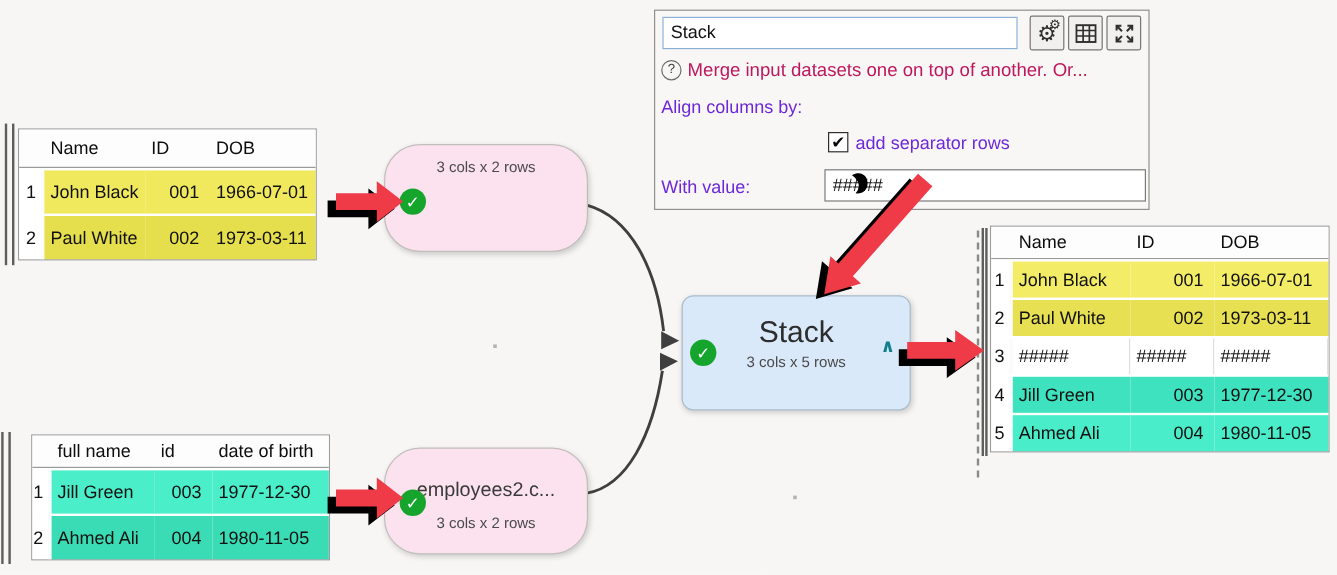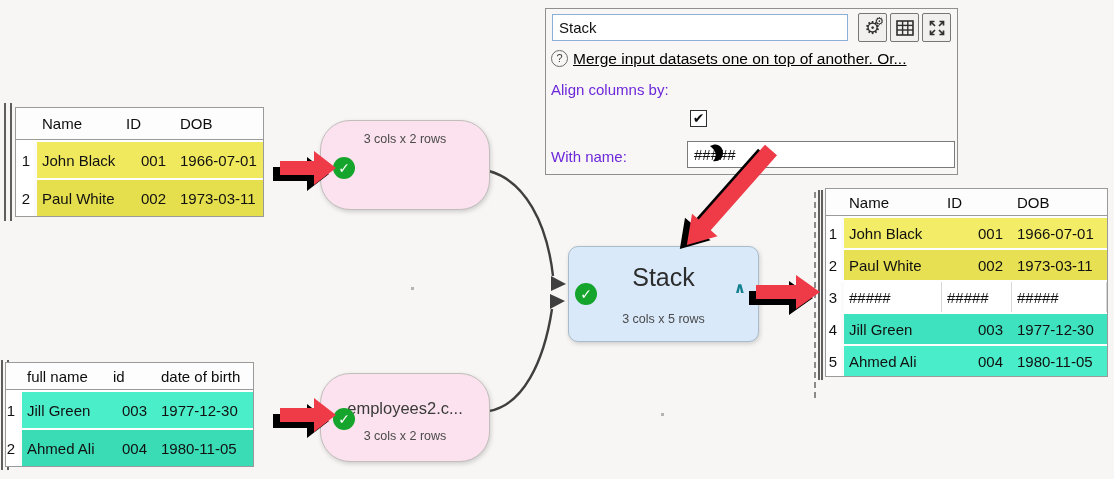--- a/index.html
+++ b/index.html
@@ -29,30 +29,30 @@
   .t-out .thead, .t-out .trow { grid-template-columns:18px 98px 70px 95px; }
   .t-out .thead { height:27px; } .t-out .trow { height:32px; }
 
   
   .node { position:absolute; z-index:3; text-align:center; box-shadow:1px 2px 4px rgba(90,90,90,.25); }
   .node.src { border:1.5px solid #c2bebc; border-radius:30px; }
   .node.op { border:1.5px solid #a9bccb; border-radius:10px; }
   .ntitle { font-size:16.5px; color:#3a3a3a; margin-top:25px; }
   .nsub { font-size:12.5px; color:#4a4a4a; margin-top:11px; }
   .op .ntitle { font-size:25px; color:#2d2d2d; margin-top:16px; }
-  .op .nsub { margin-top:20px; }
+  .op .nsub { margin-top:3px; }
   .check { position:absolute; width:22px; height:22px; border-radius:50%; color:#fff; font-size:14px; font-weight:bold; line-height:22px; text-align:center; }
   .caret { position:absolute; right:12px; top:32px; font-size:15px; font-weight:bold; }
 
   
   .panel { position:absolute; left:545px; top:8px; width:413px; height:167px; background:#f8f7f6; border:1px solid #8f8f8f; z-index:3; font-size:15px; }
   .ptitle { position:absolute; left:6px; top:5px; width:296px; height:27px; border:1px solid #8ab0d8; background:#fff; font-size:15px; padding:0 6px; font-family:inherit; color:#111; }
   .pbtn { position:absolute; top:4px; width:29px; height:29px; background:#f1f0ef; border:1px solid #767676; border-radius:2px; display:flex; align-items:center; justify-content:center; }
   .helpicon { position:absolute; left:5px; top:41px; width:17px; height:17px; border:1.5px solid #6c6c6c; border-radius:50%; color:#3c3c3c; font-size:11px; line-height:14px; text-align:center; }
-  .helptext { position:absolute; left:27px; top:41px; font-size:15.5px; color:#000000;text-decoration:underline; }
+  .helptext { position:absolute; left:27px; top:41px; font-size:15.5px; color:#be185d; }
   .plabel { position:absolute; color:#6d28d9; }
   .dropdown { position:absolute; left:141px; top:67px; width:268px; height:26px; background:#fff; border:1px solid #7a7a7a; display:flex; align-items:center; padding-left:6px; }
   .ddarrow { position:absolute; right:8px; top:6px; font-size:10px; color:#3d3d3d; }
   .checkbox { position:absolute; left:144px; top:101px; width:17px; height:17px; background:#fff; border:1.6px solid #2e2e2e; font-size:14px; line-height:15px; text-align:center; color:#0a0a0a; }
   .pinput { position:absolute; left:141px; top:132px; width:268px; height:27px; background:#fff; border:1px solid #7a7a7a; font-size:15px; padding:0 6px; font-family:inherit; color:#111; }
 
   .dot { position:absolute; width:3px; height:3px; background:#b4b4b4; z-index:1; }
   svg.layer { position:absolute; left:0; top:0; pointer-events:none; }
   #connectors { z-index:2; }
   #arrows { z-index:6; }
@@ -90,21 +90,21 @@
     </div>
     <div class="trow">
       <div class="td num">2</div>
       <div class="td" style="background-color: rgb(229, 222, 77);">Paul White</div>
       <div class="td r" style="background-color: rgb(229, 222, 77);">002</div>
       <div class="td" style="background-color: rgb(229, 222, 77);">1973-03-11</div>
     </div>
   </div>
 
   <div class="edgebar" style="left:1px;top:360px;height:110px"></div>
-  <div class="dtable t2" style="left:5px;top:362px;width:249px">
+  <div class="dtable t2" style="left:26px;top:362px;width:249px">
     <div class="thead">
       <div class="th num"></div>
       <div class="th">full name</div>
       <div class="th">id</div>
       <div class="th">date of birth</div>
     </div>
     <div class="trow">
       <div class="td num">1</div>
       <div class="td" style="background-color: rgb(74, 238, 201);">Jill Green</div>
       <div class="td r" style="background-color: rgb(74, 238, 201);">003</div>
@@ -201,21 +201,22 @@
           <path d="M11 11 L15.5 15.5 M11.5 15.5 L15.5 15.5 L15.5 11.5"></path>
         </g>
       </svg>
     </div>
     <div class="helpicon">?</div>
     <div class="helptext">Merge input datasets one on top of another. Or...</div>
     <div class="plabel" style="left:5px;top:72px">Align columns by:</div>
     <div class="checkbox">
       <span>✔</span>
     </div>
-    <div class="plabel" style="left:5px;top:139px">With name:</div>
+    <div class="plabel" style="left:167px;top:102px">add separator rows</div>
+    <div class="plabel" style="left:5px;top:139px">With value:</div>
     <input class="pinput" readonly="" value="#####" style="">
   </div>
 
   <svg id="arrows" class="layer" width="1114" height="479">
 
     <polygon points="273,167 307,167 307,157 329,174 307,191 307,181 273,181" fill="#000"></polygon>
     <polygon points="273,414 307,414 307,404 329,421 307,438 307,428 273,428" fill="#000"></polygon>
     <polygon points="749,291 789,291 789,281 813,298 789,315 789,305 749,305" fill="#000"></polygon>
     <g transform="translate(764,154) rotate(131.5)">
       <polygon points="0,-8 100,-8 100,-17 127,0 100,17 100,8 0,8" fill="#000"></polygon>

